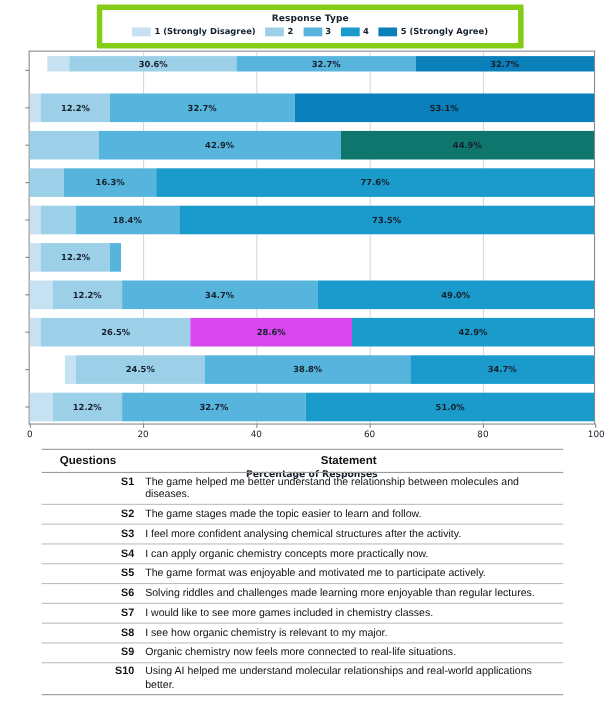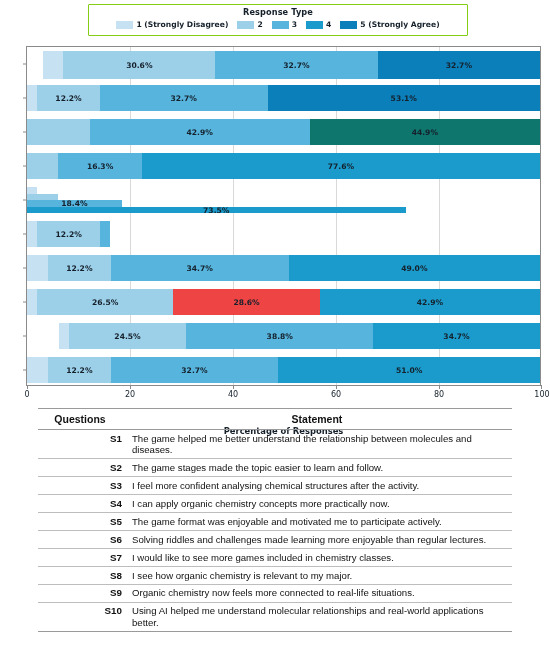--- a/index.html
+++ b/index.html
@@ -6,21 +6,21 @@
   body{
     width:550px;height:659px;background:#ffffff;
     font-family:"DejaVu Sans","Liberation Sans",sans-serif;
     overflow:hidden;
   }
   .page{position:relative;width:550px;height:659px;}
 
   
   .legend-box{
     position:absolute;left:88px;top:4px;width:378px;height:30px;
-    border:1px solid #84cc16;background:#ffffff;border-radius:1px;
+    border:5px solid #84cc16;background:#ffffff;border-radius:1px;
   }
   .legend-title{
     text-align:center;font-size:8.2px;font-weight:bold;color:#15202b;
     margin-top:2px;letter-spacing:.1px;
   }
   .legend-items{
     display:flex;align-items:center;justify-content:center;gap:9px;
     margin-top:3px;
   }
   .legend-item{display:flex;align-items:center;gap:3px;}
@@ -147,21 +147,21 @@
           <div class="seg" style="width: 178.705px; background: rgb(26, 155, 203);">
             <span class="seg-label">34.7%</span>
           </div>
         </div>
         <div class="ytick" style="top: 289px;"></div>
         <div class="bar-row" style="top: 242px; height: 26px;">
           <div class="seg" style="width: 10.3px; background: rgb(198, 225, 242);"></div>
           <div class="seg" style="width: 136.475px; background: rgb(156, 207, 232);">
             <span class="seg-label">26.5%</span>
           </div>
-          <div class="seg" style="width: 147.29px; background: #ef4444;">
+          <div class="seg" style="width: 147.29px; background: #d946ef;">
             <span class="seg-label">28.6%</span>
           </div>
           <div class="seg" style="width: 220.935px; background: rgb(26, 155, 203);">
             <span class="seg-label">42.9%</span>
           </div>
         </div>
         <div class="ytick" style="top: 255px;"></div>
         <div class="bar-row" style="top: 208px; height: 26px;">
           <div class="seg" style="width: 21.115px; background: rgb(198, 225, 242);"></div>
           <div class="seg" style="width: 62.83px; background: rgb(156, 207, 232);">
@@ -176,21 +176,21 @@
         </div>
         <div class="ytick" style="top: 221px;"></div>
         <div class="bar-row" style="top: 174px; height: 26px;">
           <div class="seg" style="width: 10.3px; background: rgb(198, 225, 242);"></div>
           <div class="seg" style="width: 62.83px; background: rgb(156, 207, 232);">
             <span class="seg-label">12.2%</span>
           </div>
           <div class="seg" style="width: 10.3px; background: rgb(86, 180, 221);"></div>
         </div>
         <div class="ytick" style="top: 187px;"></div>
-        <div class="bar-row" style="top: 140px; height: 26px; flex-direction: column;">
+        <div class="bar-row" style="top: 140px; height: 26px;">
           <div class="seg" style="width: 10.3px; background: rgb(198, 225, 242);"></div>
           <div class="seg" style="width: 31.415px; background: rgb(156, 207, 232);"></div>
           <div class="seg" style="width: 94.76px; background: rgb(86, 180, 221);">
             <span class="seg-label">18.4%</span>
           </div>
           <div class="seg" style="width: 378.525px; background: rgb(26, 155, 203);">
             <span class="seg-label">73.5%</span>
           </div>
         </div>
         <div class="ytick" style="top: 153px;"></div>
@@ -220,21 +220,21 @@
             <span class="seg-label">12.2%</span>
           </div>
           <div class="seg" style="width: 168.405px; background: rgb(86, 180, 221);">
             <span class="seg-label">32.7%</span>
           </div>
           <div class="seg" style="width: 273.465px; background: rgb(11, 127, 186);">
             <span class="seg-label">53.1%</span>
           </div>
         </div>
         <div class="ytick" style="top: 51px;"></div>
-        <div class="bar-row" style="top: 4px; height: 28px; padding-left: 16px;">
+        <div class="bar-row" style="top: 4px; height: 14px; padding-left: 16px;">
           <div class="seg" style="width: 21.115px; background: rgb(198, 225, 242);"></div>
           <div class="seg" style="width: 157.59px; background: rgb(156, 207, 232);">
             <span class="seg-label">30.6%</span>
           </div>
           <div class="seg" style="width: 168.405px; background: rgb(86, 180, 221);">
             <span class="seg-label">32.7%</span>
           </div>
           <div class="seg" style="width: 168.405px; background: rgb(11, 127, 186);">
             <span class="seg-label">32.7%</span>
           </div>

